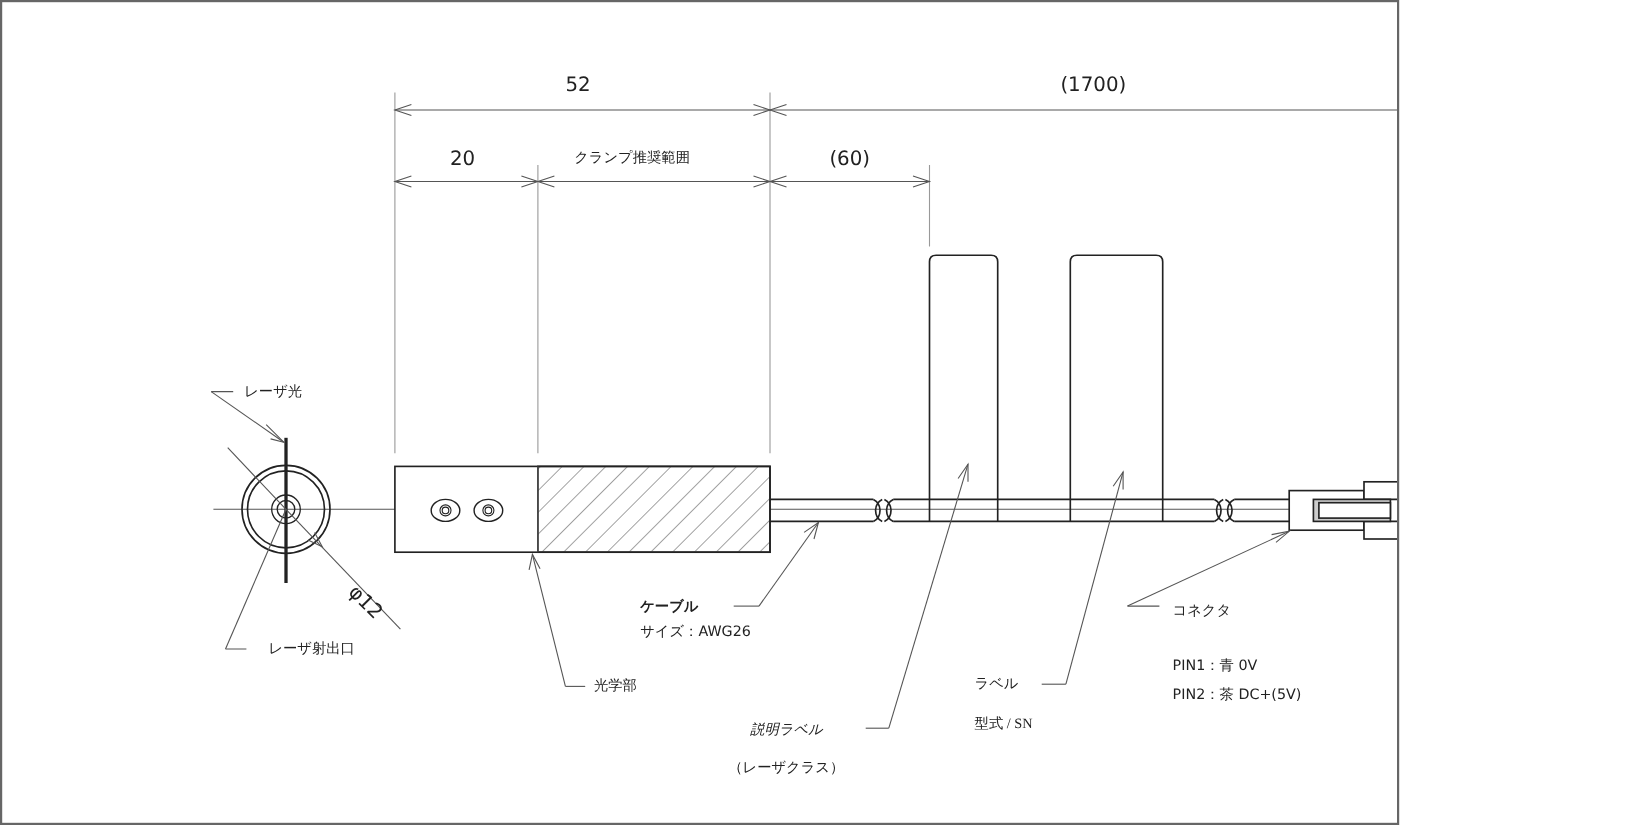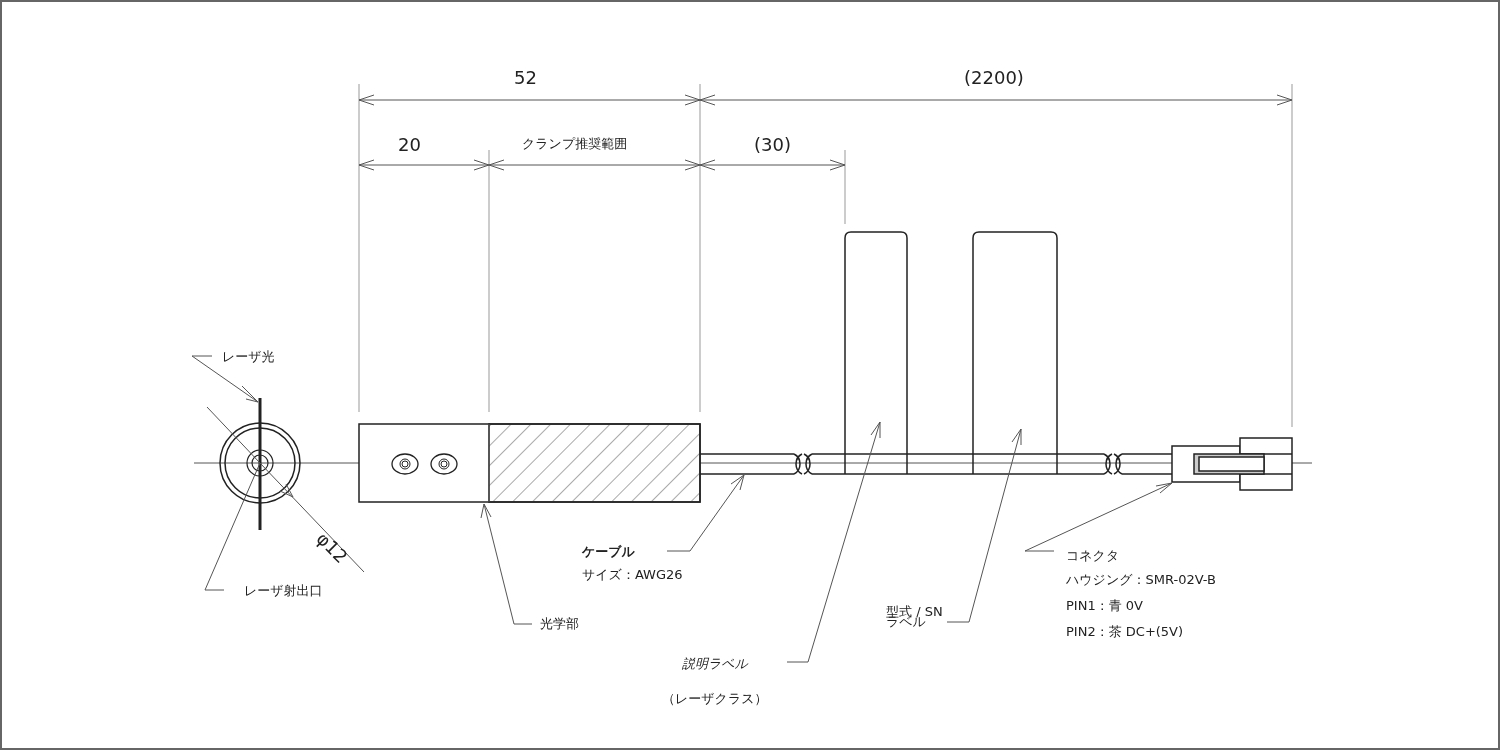--- a/index.html
+++ b/index.html
@@ -1,17 +1,17 @@
 <!DOCTYPE html>
 <html><head>
 <meta charset="utf-8">
 <style>
   html, body { margin: 0; padding: 0; background: #ffffff; }
   .frame {
-    position: relative; width: 1500px; height: 750px; box-sizing: border-box;
+    position: relative; width: 1272px; height: 750px; box-sizing: border-box;
     border: 2px solid #666666; background: #ffffff; overflow: hidden;
   }
   svg { position: absolute; left: 0; top: 0; }
   .lbl {
     position: absolute; font-family: "DejaVu Sans", "Liberation Sans", sans-serif;
     font-size: 13px; color: #222; white-space: nowrap; line-height: 24px;
   }
   .dim { font-size: 18px; }
 </style>
 </head>
@@ -120,36 +120,35 @@
     <line x1="1019" y1="427" x2="967" y2="620"></line>
         <line x1="967" y1="620" x2="945" y2="620"></line>
     <polyline points="1010,440 1019,427 1019,443"></polyline>
     <line x1="1170" y1="481" x2="1023" y2="549"></line>
         <line x1="1023" y1="549" x2="1052" y2="549"></line>
     <polyline points="1154,484 1170,481 1158,491"></polyline>
   </g>
 </svg>
 
 <div class="lbl dim" style="left:512px;top:64px;">52</div>
-<div class="lbl dim" style="left:396px;top:131px;">20</div>
+<div class="lbl dim" style="left:407px;top:131px;">20</div>
 <div class="lbl" style="left:520px;top:130px;">クランプ推奨範囲</div>
-<div class="lbl dim" style="left:962px;top:64px;">(2200)</div>
-<div class="lbl dim" style="left:752px;top:131px;">(30)</div>
+<div class="lbl dim" style="left:962px;top:64px;">(1700)</div>
+<div class="lbl dim" style="left:752px;top:131px;">(60)</div>
 <div class="lbl dim" style="left:326px;top:525px;transform:rotate(45deg);transform-origin:left top;">φ12</div>
 
 <div class="lbl" style="left:220px;top:343px;">レーザ光</div>
 <div class="lbl" style="left:242px;top:577px;">レーザ射出口</div>
 <div class="lbl" style="left:538px;top:610px;">光学部</div>
 
 <div class="lbl" style="left:580px;top:538px;font-weight:bold;">ケーブル</div>
 <div class="lbl" style="left:580px;top:561px;">サイズ：AWG26</div>
 
 <div class="lbl" style="left:680px;top:650px;font-style:italic;">説明ラベル</div>
 <div class="lbl" style="left:660px;top:673px;margin-top:12px;">（レーザクラス）</div>
 
 <div class="lbl" style="left:884px;top:608px;">ラベル</div>
-<div class="lbl" style="left:884px;top:598px;">型式 / SN</div>
+<div class="lbl" style="left:884px;top:644px;font-family:Liberation Serif, serif;">型式 / SN</div>
 
 <div class="lbl" style="left:1064px;top:542px;">コネクタ</div>
-<div class="lbl" style="left:1064px;top:566px;">ハウジング：SMR-02V-B</div>
 <div class="lbl" style="left:1064px;top:592px;text-align:right;">PIN1：青 0V</div>
 <div class="lbl" style="left:1064px;top:618px;">PIN2：茶 DC+(5V)</div>
 </div>
 
 </body></html>

